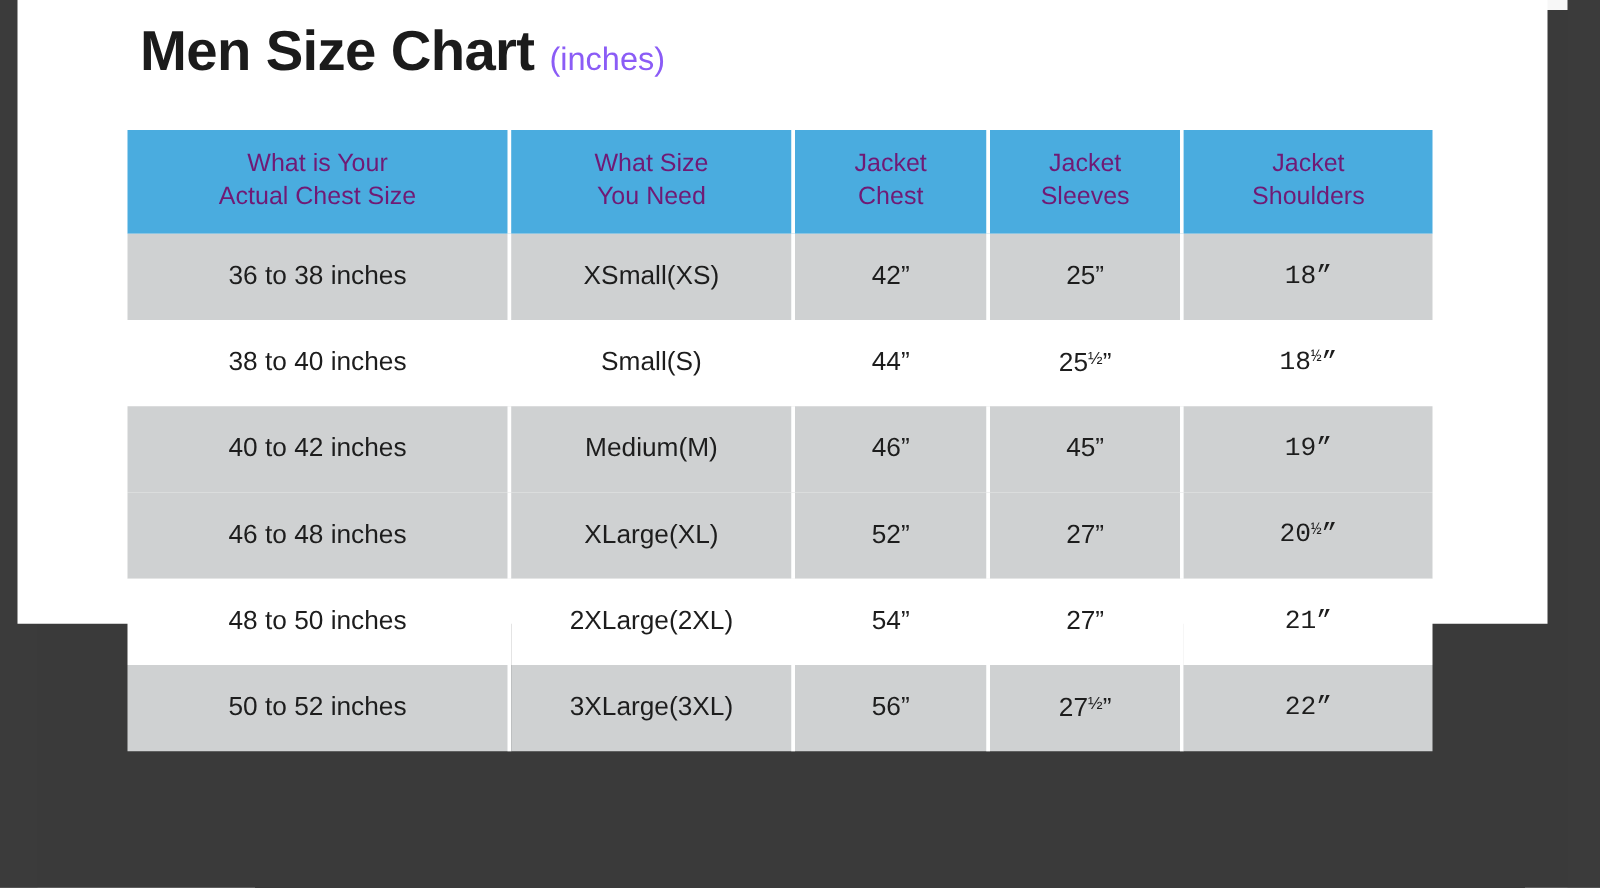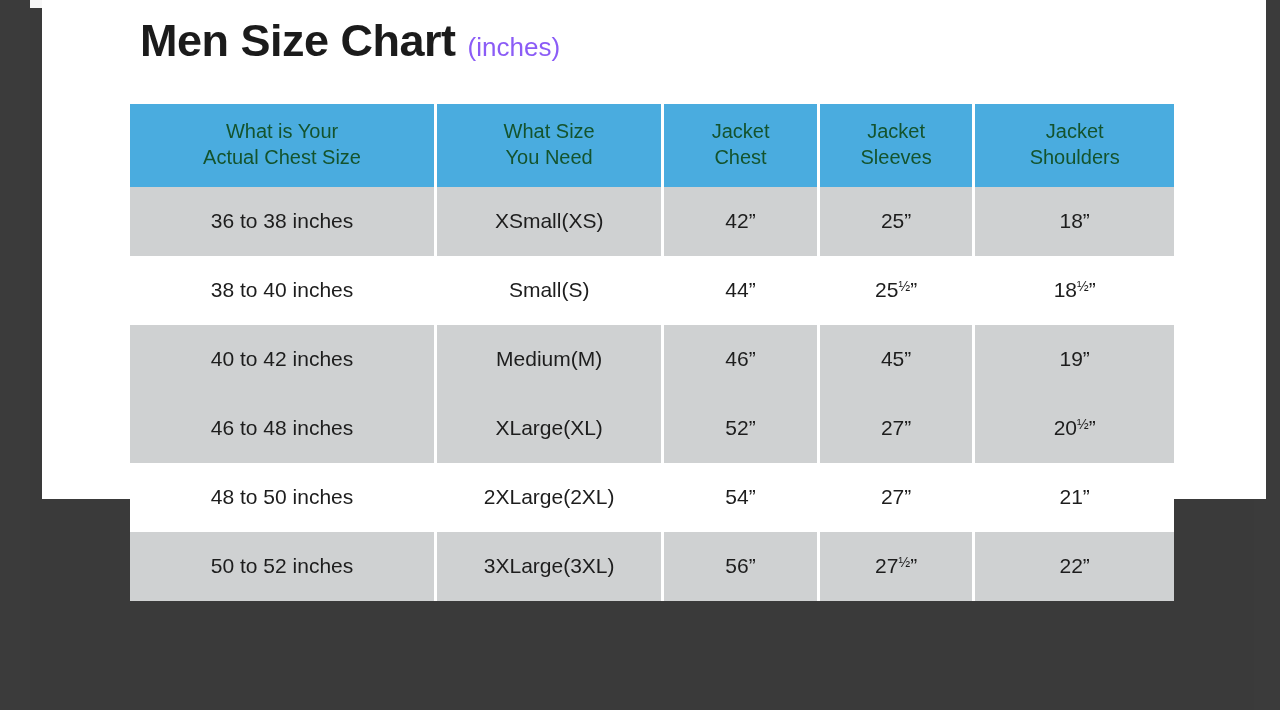--- a/index.html
+++ b/index.html
@@ -23,21 +23,21 @@
   .gutter-right {
     position: absolute; right: 0; top: 0; width: 26px; height: 710px;
     background: #3b3b3b;
   }
   .band-top {
     position: absolute; left: 0; top: 0; width: 1280px; height: 8px;
     background: #f7f7f7;
   }
   .slide {
     position: absolute;
-    left: 42px; top: 0;
+    left: 14px; top: 0;
     width: 1224px; height: 499px;
     background: #ffffff;
   }
   .slide-inner {
     position: relative;
     width: 100%; height: 100%;
     padding: 0;
   }
   .title-row {
     position: absolute;
@@ -62,41 +62,41 @@
   table.size-chart {
     position: absolute;
     left: 88px; top: 104px;
     width: 1044px;
     border-collapse: separate;
     border-spacing: 0;
     table-layout: fixed;
   }
   table.size-chart th {
     background: #4aacdf;
-    color: #14532d;
+    color: #701a75;
     font-weight: normal;
     font-size: 20px;
     line-height: 1.32;
     padding: 14px 6px 16px 6px;
     text-align: center;
     vertical-align: middle;
     border-right: 3px solid #ffffff;
   }
   table.size-chart th:last-child { border-right: none; }
 
   table.size-chart td {
     font-size: 21px;
     color: #1d1d1d;
     text-align: center;
     vertical-align: middle;
     height: 69px;
     padding: 0 0;
     border-right: 3px solid #ffffff;
   }
-  table.size-chart td:last-child { border-right: none; }
+  table.size-chart td:last-child { border-right: none; font-family: Liberation Mono, monospace; }
 
   tr.shade td { background: #cfd1d2; }
   tr.plain td { background: #ffffff; }
 
   
   col.c0 { width: 300px; }
   col.c1 { width: 222px; }
   col.c2 { width: 152px; }
   col.c3 { width: 152px; }
   col.c4 { width: 194px; }

